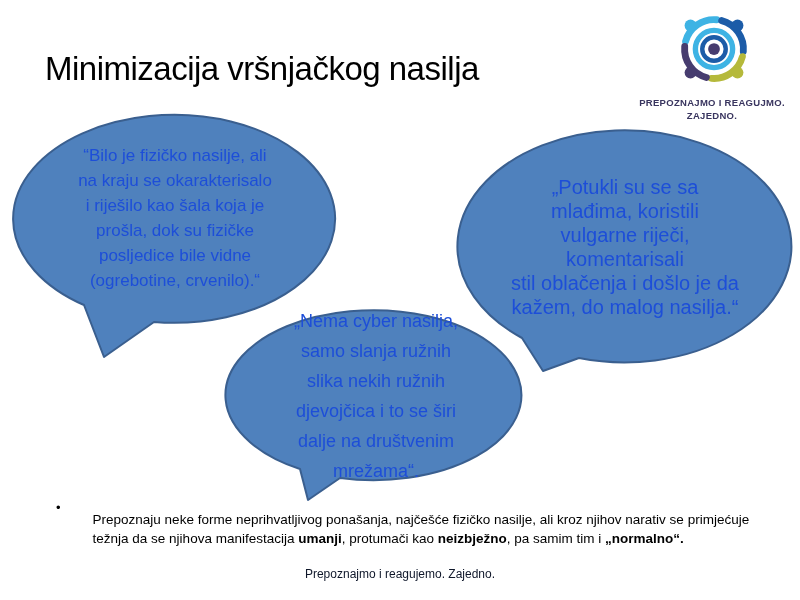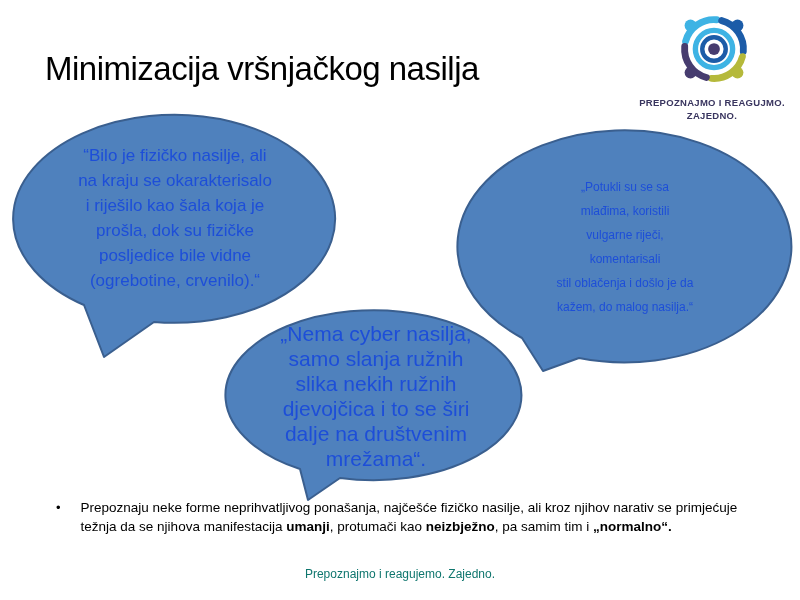--- a/index.html
+++ b/index.html
@@ -9,34 +9,34 @@
 
   .title{position:absolute;left:45px;top:50px;width:620px;
          font-size:33px;font-weight:400;color:#000;letter-spacing:-0.5px;}
 
   .bubbles-svg{position:absolute;left:0;top:0;}
   .bubble-path{stroke:#3A5F8F;stroke-width:2;stroke-linejoin:round;}
 
   .bubble-text{position:absolute;display:flex;align-items:center;justify-content:center;
                text-align:center;white-space:pre-line;color:#1d4ed8;}
   .bubble-text.left  {left:14px; top:117px;width:322px;height:202px;font-size:17px;  line-height:25px;}
-  .bubble-text.middle{left:230px;top:313px;width:292px;height:166px;font-size:21px;line-height:25px;}
-  .bubble-text.right {left:460px;top:133px;width:330px;height:228px;font-size:12px;line-height:24px;}
+  .bubble-text.middle{left:230px;top:313px;width:292px;height:166px;font-size:18px;line-height:30px;}
+  .bubble-text.right {left:460px;top:133px;width:330px;height:228px;font-size:20px;line-height:24px;}
 
   .logo{position:absolute;left:664px;top:1px;}
   .logo-tagline{position:absolute;left:622px;top:96px;width:180px;text-align:center;
                 color:#39355F;font-size:9.5px;font-weight:700;line-height:13px;letter-spacing:0.3px;}
 
   .bullet-row{position:absolute;left:56px;top:499px;width:724px;display:flex;gap:20px;}
   .bullet-marker{font-size:13px;color:#000;line-height:18.5px;}
-  .bullet-text{margin:0;width:684px;font-size:13.5px;line-height:18.5px;color:#000;}
+  .bullet-text{margin:12px;width:684px;font-size:13.5px;line-height:18.5px;color:#000;}
   .bullet-text b{font-weight:700;}
 
   .footer{position:absolute;left:0;top:567px;width:800px;text-align:center;
-          font-size:12px;color:#0f766e;}
+          font-size:12px;color:#0f172a;}
 </style>
 </head>
 <body>
 
 <div class="slide">
 
   <div class="title">Minimizacija vršnjačkog nasilja</div>
 
   <svg class="bubbles-svg" width="800" height="600" viewBox="0 0 800 600">
     <path class="bubble-path" d="M 84,305 A 161,104 0 1 1 154,322 L 104,357 Z" fill="#4F81BD"></path>

